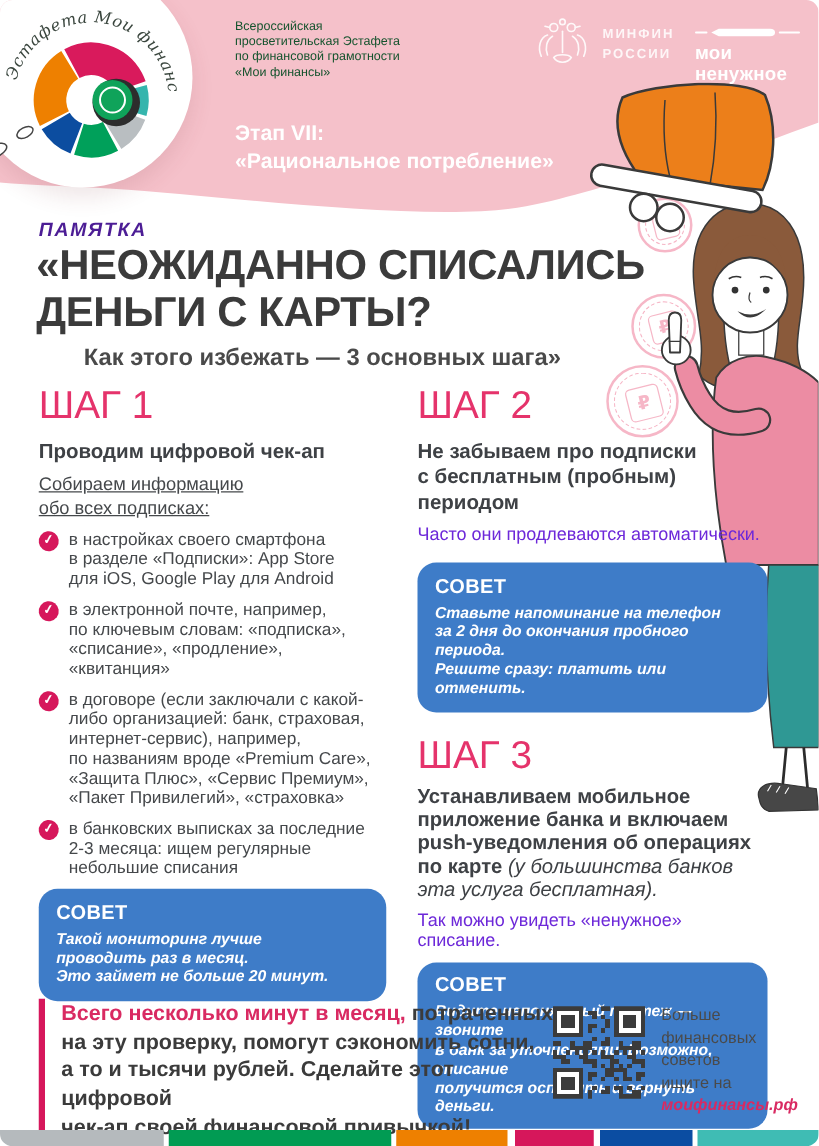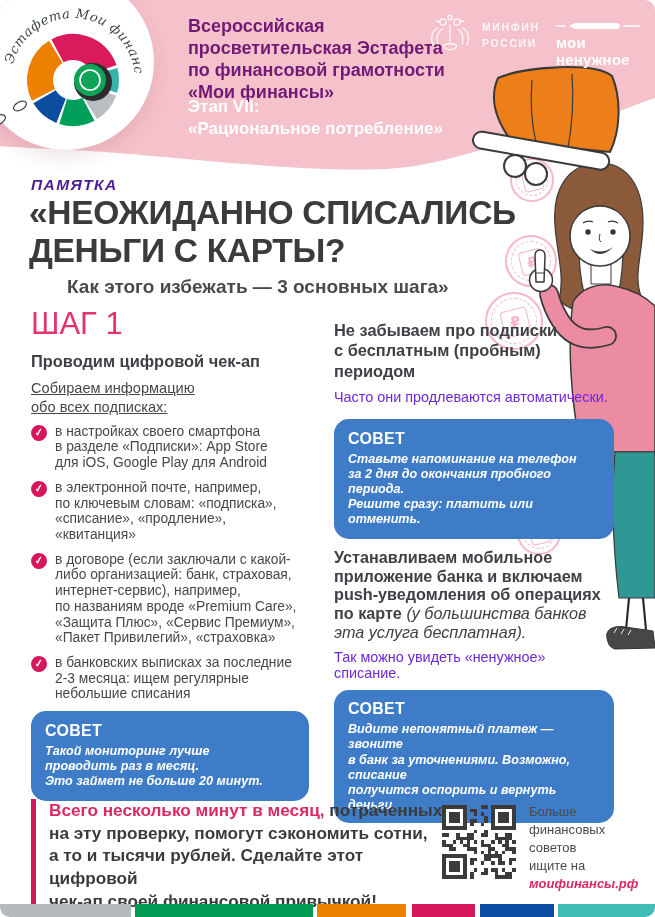--- a/index.html
+++ b/index.html
@@ -5,21 +5,21 @@
   html,body{margin:0;padding:0;background:#ffffff;}
   .poster{
     position:relative;width:655px;height:917px;overflow:hidden;background:#fff;
     font-family:"Liberation Sans", sans-serif;border-radius:10px;
   }
   .pre{white-space:pre-line;}
   svg{display:block;}
 
   
   .header-bg{position:absolute;left:0;top:0;z-index:0;}
-  .hdr-program{position:absolute;left:188px;top:16px;z-index:4;color:#701a75;font-size:18px;line-height:1.22;font-weight:700;}
+  .hdr-program{position:absolute;left:188px;top:16px;z-index:4;color:#14532d;font-size:10px;line-height:1.22;font-weight:400;}
   .hdr-program span{display:block;}
   .hdr-stage{position:absolute;left:188px;top:96px;z-index:4;color:#fff;font-size:17px;font-weight:700;line-height:1.3;}
   .hdr-stage span{display:block;}
   .ministry{position:absolute;left:428px;top:12px;z-index:4;display:flex;align-items:center;gap:10px;}
   .ministry-text{font-size:10.5px;font-weight:700;color:rgba(255,255,255,.85);letter-spacing:1.6px;line-height:1.55;}
   .ministry-text span{display:block;}
   .brand{position:absolute;left:556px;top:22px;z-index:4;width:86px;}
   .brand-text{font-size:15px;font-weight:700;color:#fff;margin-top:4px;letter-spacing:.2px;}
 
   .logo-circle{
@@ -263,30 +263,32 @@
     </ul>
     <div class="tip">
       <div class="tip-label">СОВЕТ</div>
       <div class="tip-text pre">Такой мониторинг лучше
 проводить раз в месяц.
 Это займет не больше 20 минут.</div>
     </div>
   </div>
 
   <div class="col col-right">
+    <h2 class="step-h">ШАГ 2</h2>
     <h3 class="stitle pre">Не забываем про подписки
 с бесплатным (пробным) периодом</h3>
     <p class="note">Часто они продлеваются автоматически.</p>
     <div class="tip t2">
       <div class="tip-label">СОВЕТ</div>
       <div class="tip-text pre">Ставьте напоминание на телефон
 за 2 дня до окончания пробного периода.
 Решите сразу: платить или отменить.</div>
     </div>
 
+    <h2 class="step-h mt">ШАГ 3</h2>
     <p class="s3title pre"><span class="b">Устанавливаем мобильное
 приложение банка и включаем
 push-уведомления об операциях
 по карте </span><span class="i">(у большинства банков
 эта услуга бесплатная).</span></p>
     <p class="note n3">Так можно увидеть «ненужное» списание.</p>
     <div class="tip t3">
       <div class="tip-label">СОВЕТ</div>
       <div class="tip-text pre">Видите непонятный платеж — звоните
 в банк за уточнениями. Возможно, списание

